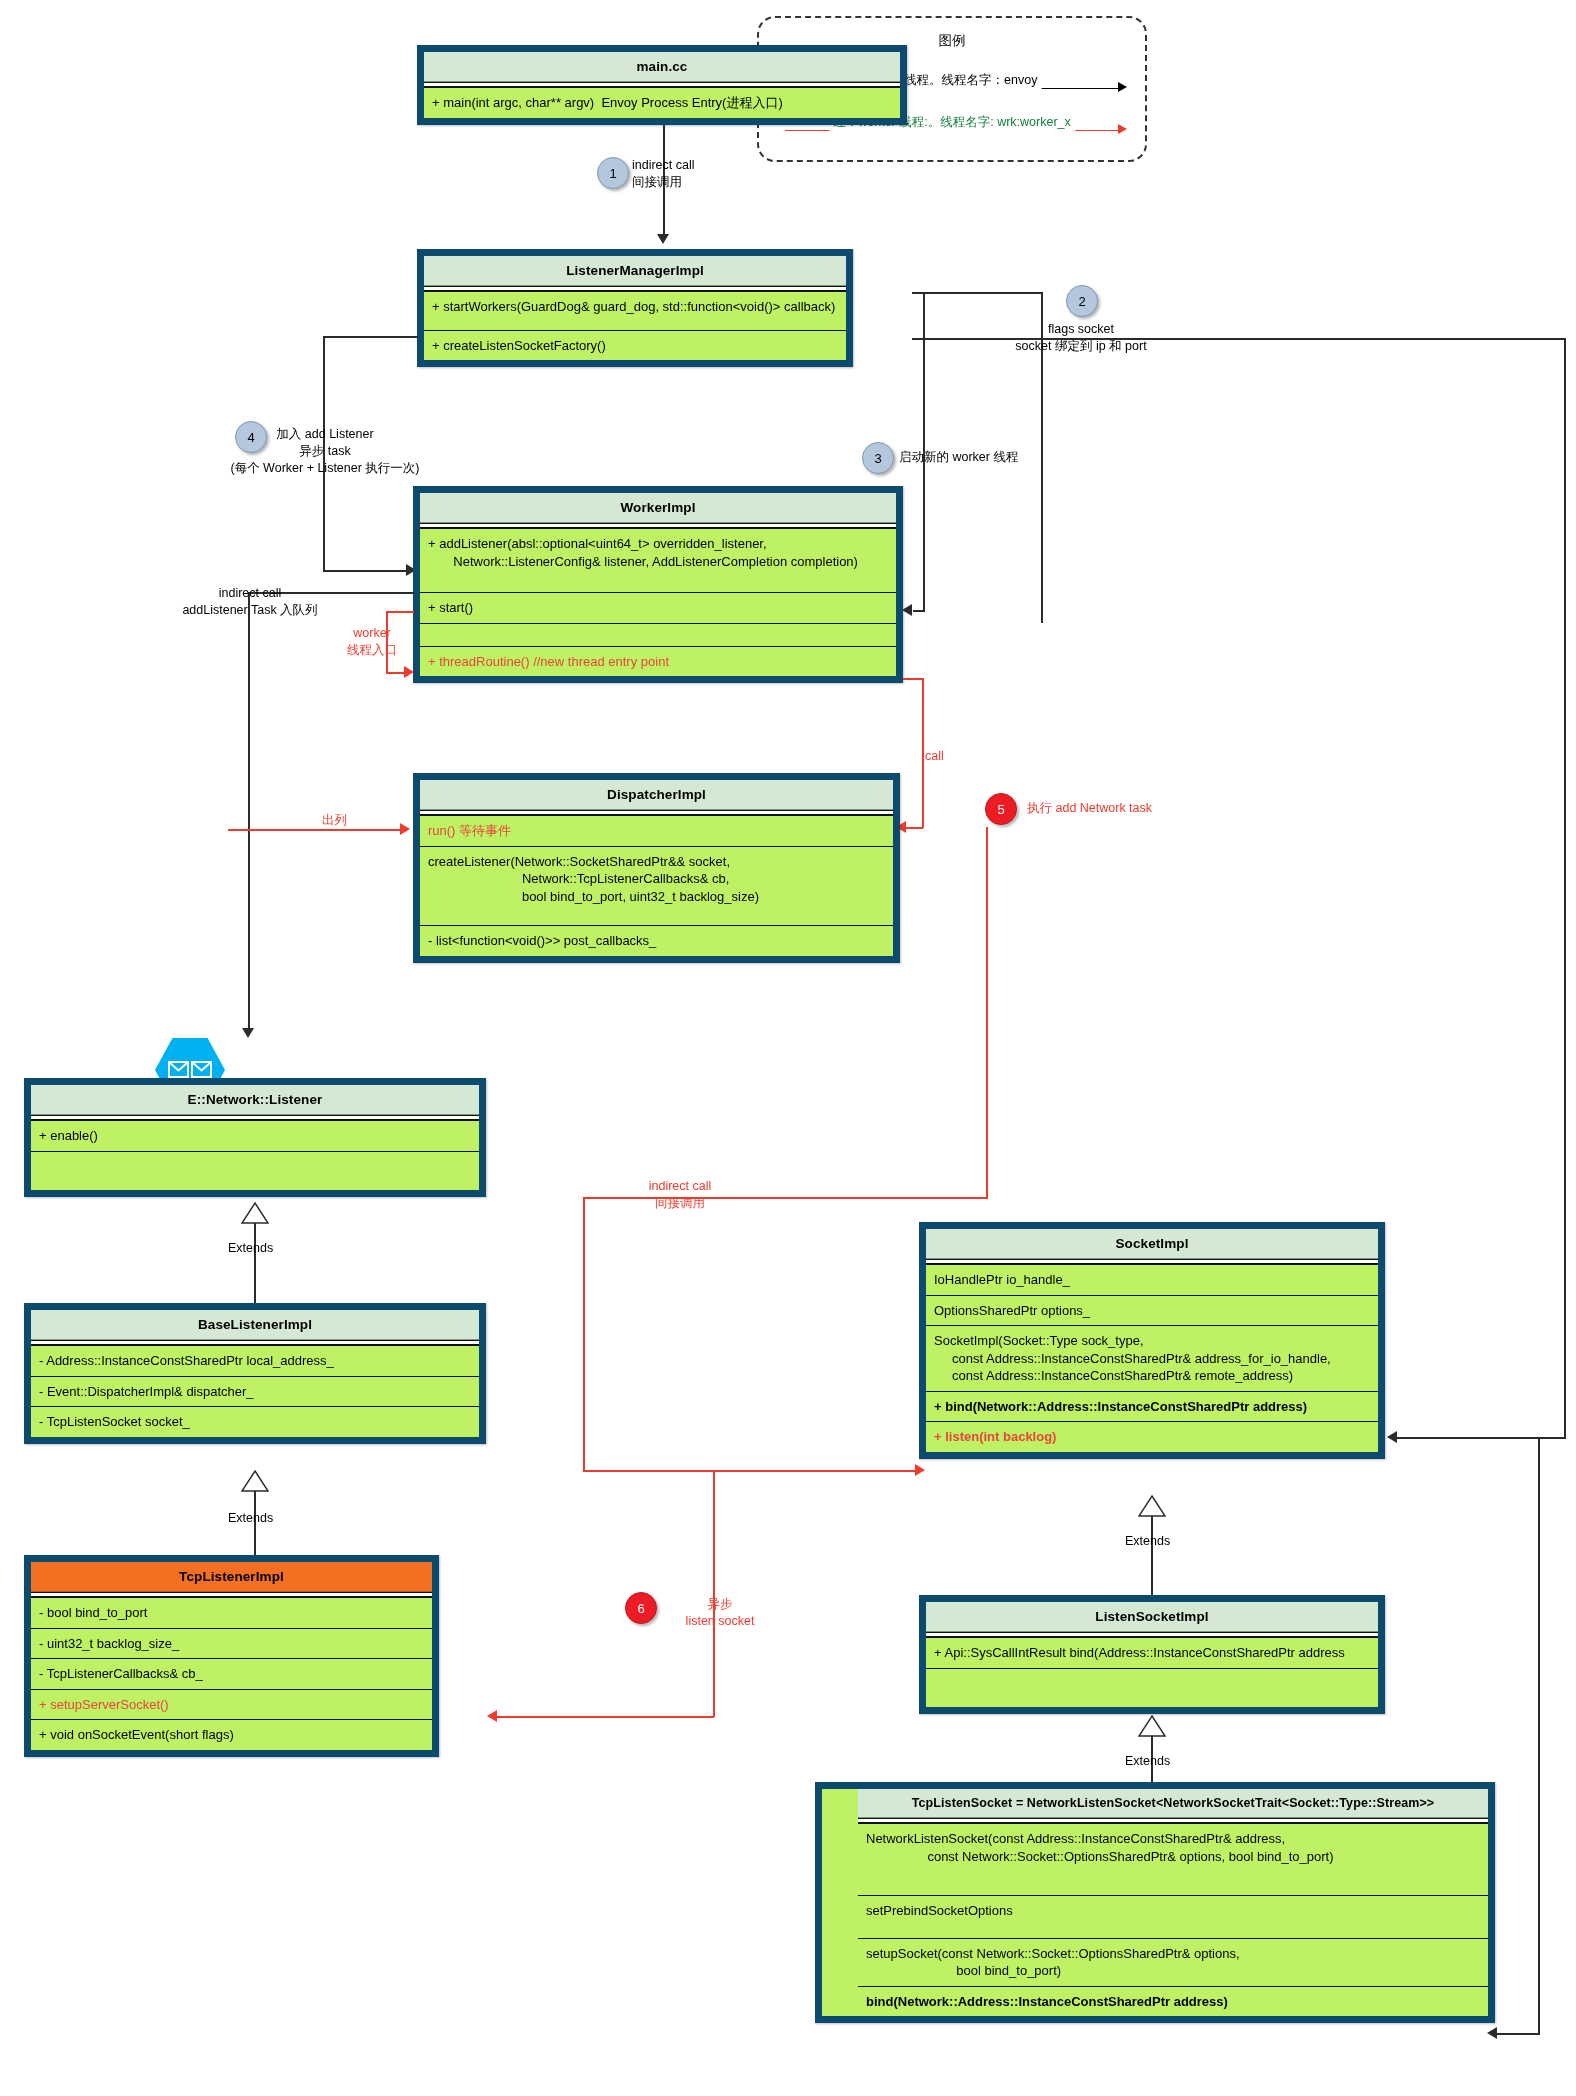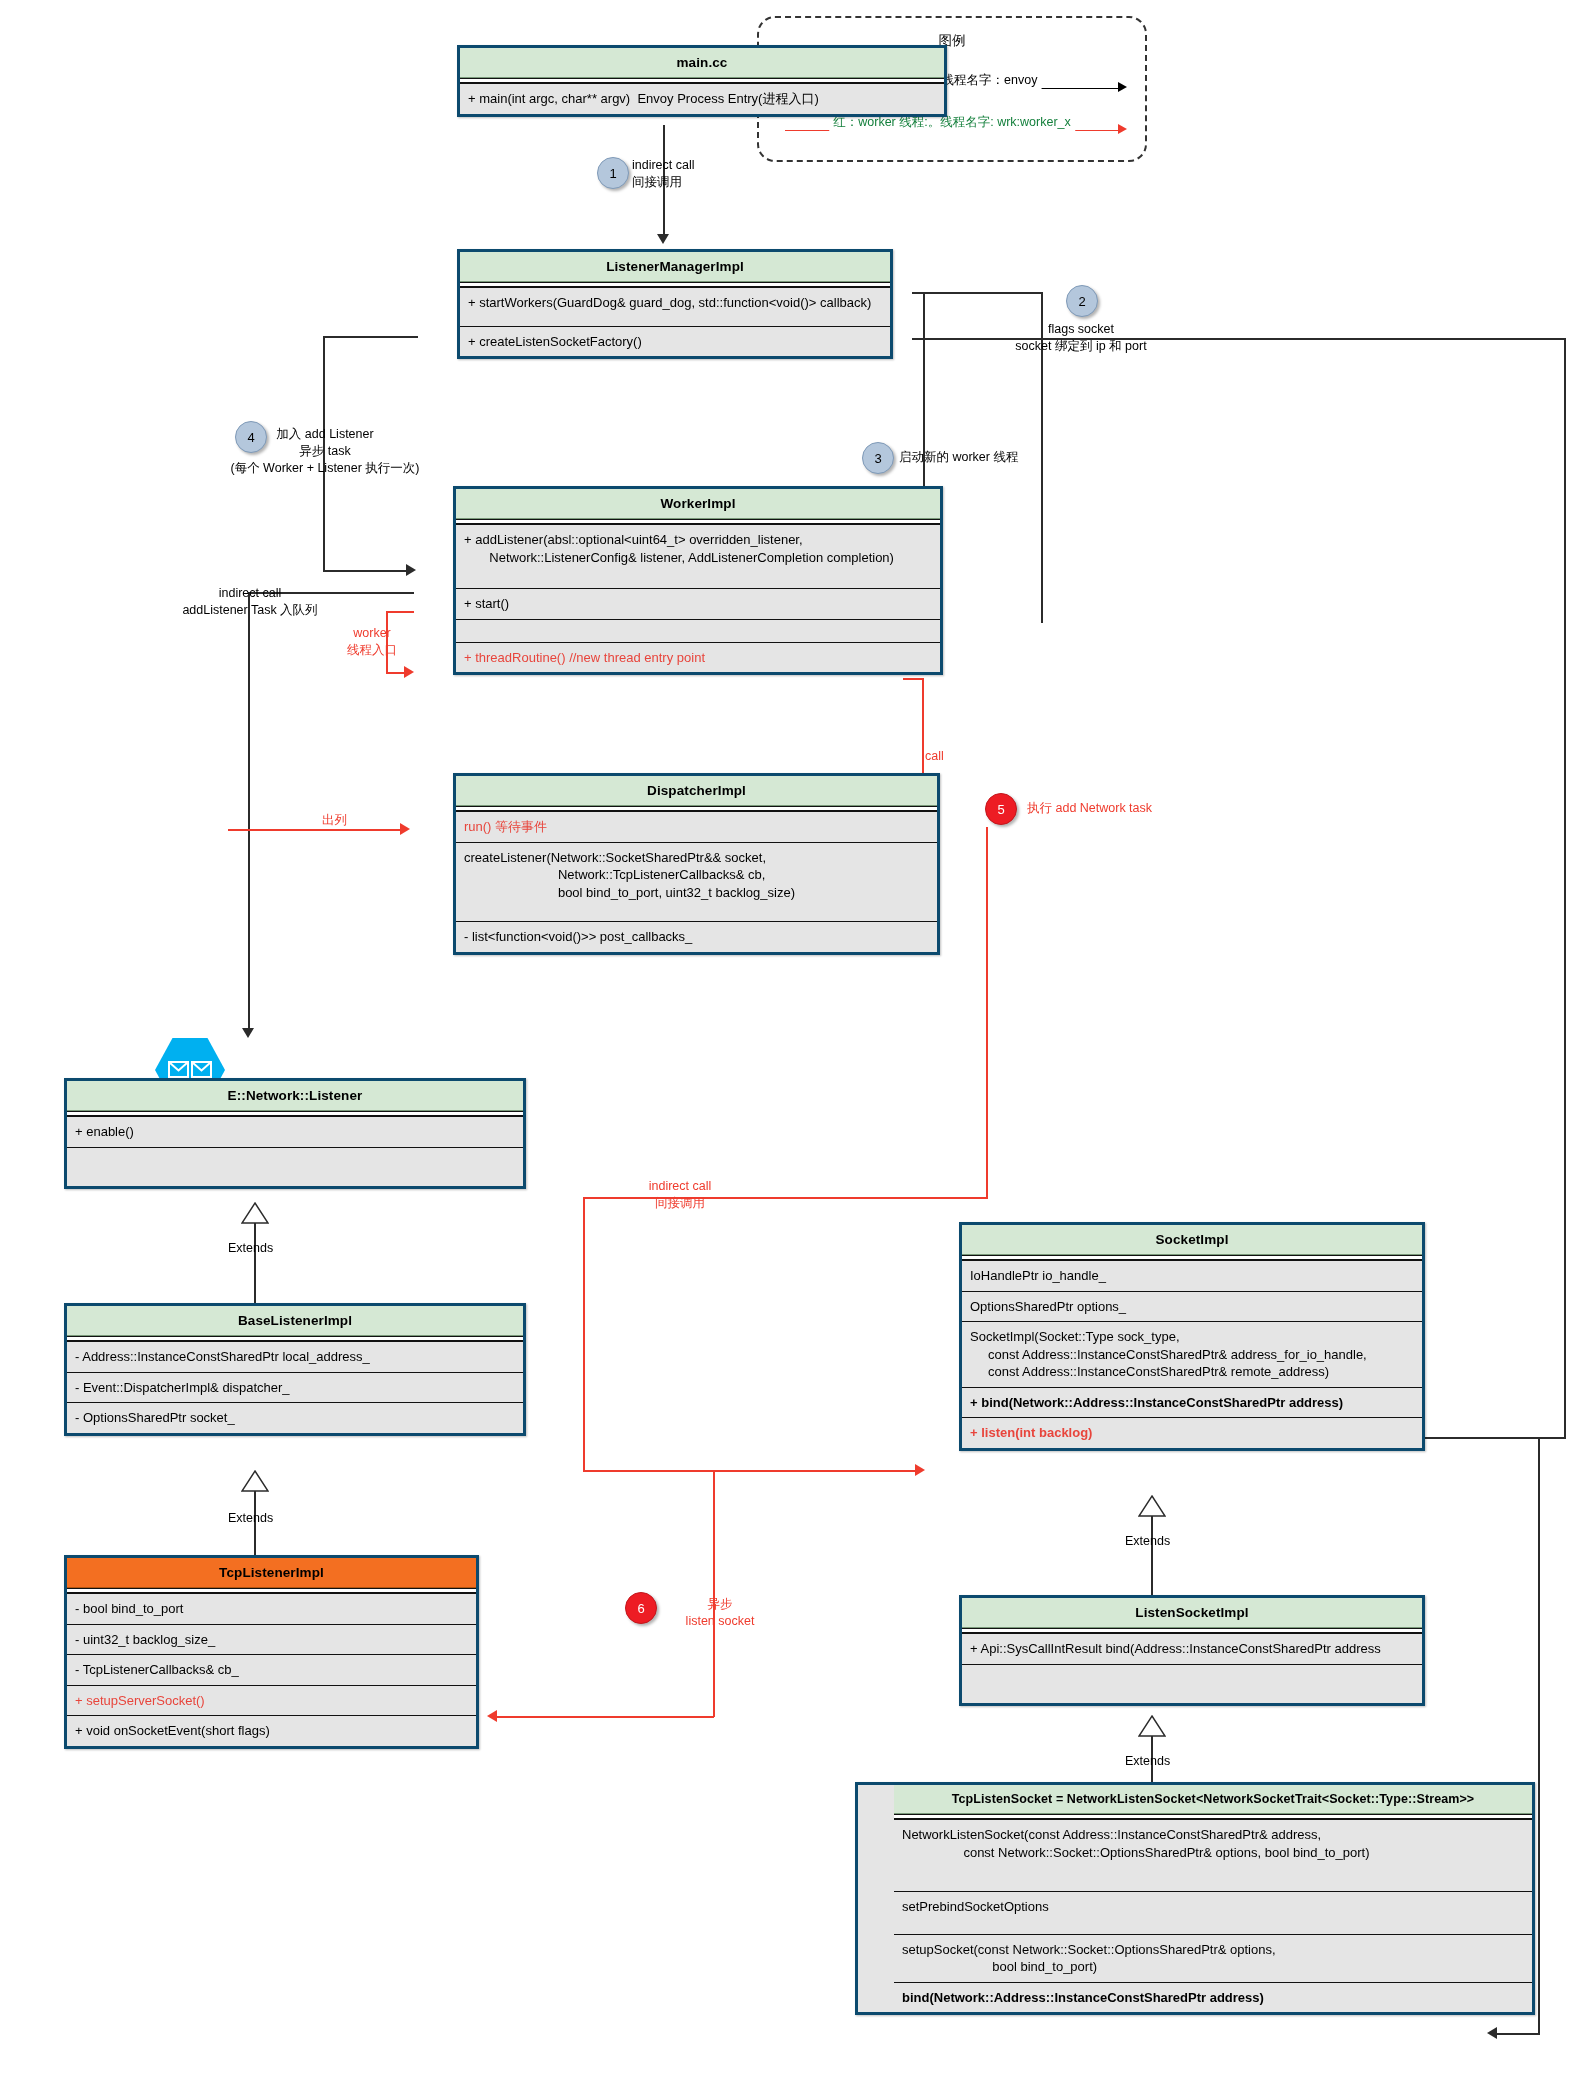--- a/index.html
+++ b/index.html
@@ -1,21 +1,21 @@
 <!DOCTYPE html>
 <html><head>
 <meta charset="utf-8">
 <style>
   html,body{margin:0;padding:0;background:#ffffff;}
   body{font-family:"Liberation Sans","DejaVu Sans",sans-serif;}
   #canvas{position:relative;width:1576px;height:2096px;overflow:hidden;background:#fff;}
 
   
-  .uml{position:absolute;border:3px solid #0c4a6e;background:#e5e5e5;box-sizing:border-box;
-       box-shadow:1px 1px 2px rgba(0,0,0,.25);margin-left:40px;}
+  .uml{position:absolute;border:7px solid #0c4a6e;background:#bef264;box-sizing:border-box;
+       box-shadow:1px 1px 2px rgba(0,0,0,.25);}
   .uml .title{background:#d5e8d4;border-bottom:1px solid #7a9a7a;
        font-weight:bold;text-align:center;font-size:13.5px;color:#000;
        padding:7px 4px;letter-spacing:.1px;}
   .uml .sep{height:3px;border-top:1px solid #111;border-bottom:1px solid #111;background:#fff;}
   .uml .row{border-top:1px solid #111;font-size:13px;color:#000;padding:6px 8px;
        line-height:1.35;white-space:pre;}
   .uml .row:first-of-type{border-top:none;}
   .uml .row.red{color:#e8453c;}
   .uml .row.bold{font-weight:bold;}
   .uml .row.empty{height:22px;padding:0;}
@@ -220,21 +220,21 @@
         <polygon points="14,1 27,21 1,21" fill="#fff" stroke="#2b2b2b" stroke-width="1.4"></polygon>
       </svg>
   </div>
   <div class="note" style="left:228px;top:1240px;">Extends</div>
 
   <div class="uml" style="left:24px;top:1303px;width:462px;">
     <div class="title">BaseListenerImpl</div>
     <div class="sep"></div>
     <div class="row">- Address::InstanceConstSharedPtr local_address_</div>
     <div class="row">- Event::DispatcherImpl&amp; dispatcher_</div>
-    <div class="row">- OptionsSharedPtr socket_</div>
+    <div class="row">- TcpListenSocket socket_</div>
   </div>
 
   <div class="ln v" style="left:254px;top:1490px;height:80px;"></div>
   <div class="tri-wrap" style="left:241px;top:1470px;">
     <svg width="28" height="22">
         <polygon points="14,1 27,21 1,21" fill="#fff" stroke="#2b2b2b" stroke-width="1.4"></polygon>
       </svg>
   </div>
   <div class="note" style="left:228px;top:1510px;">Extends</div>
 

